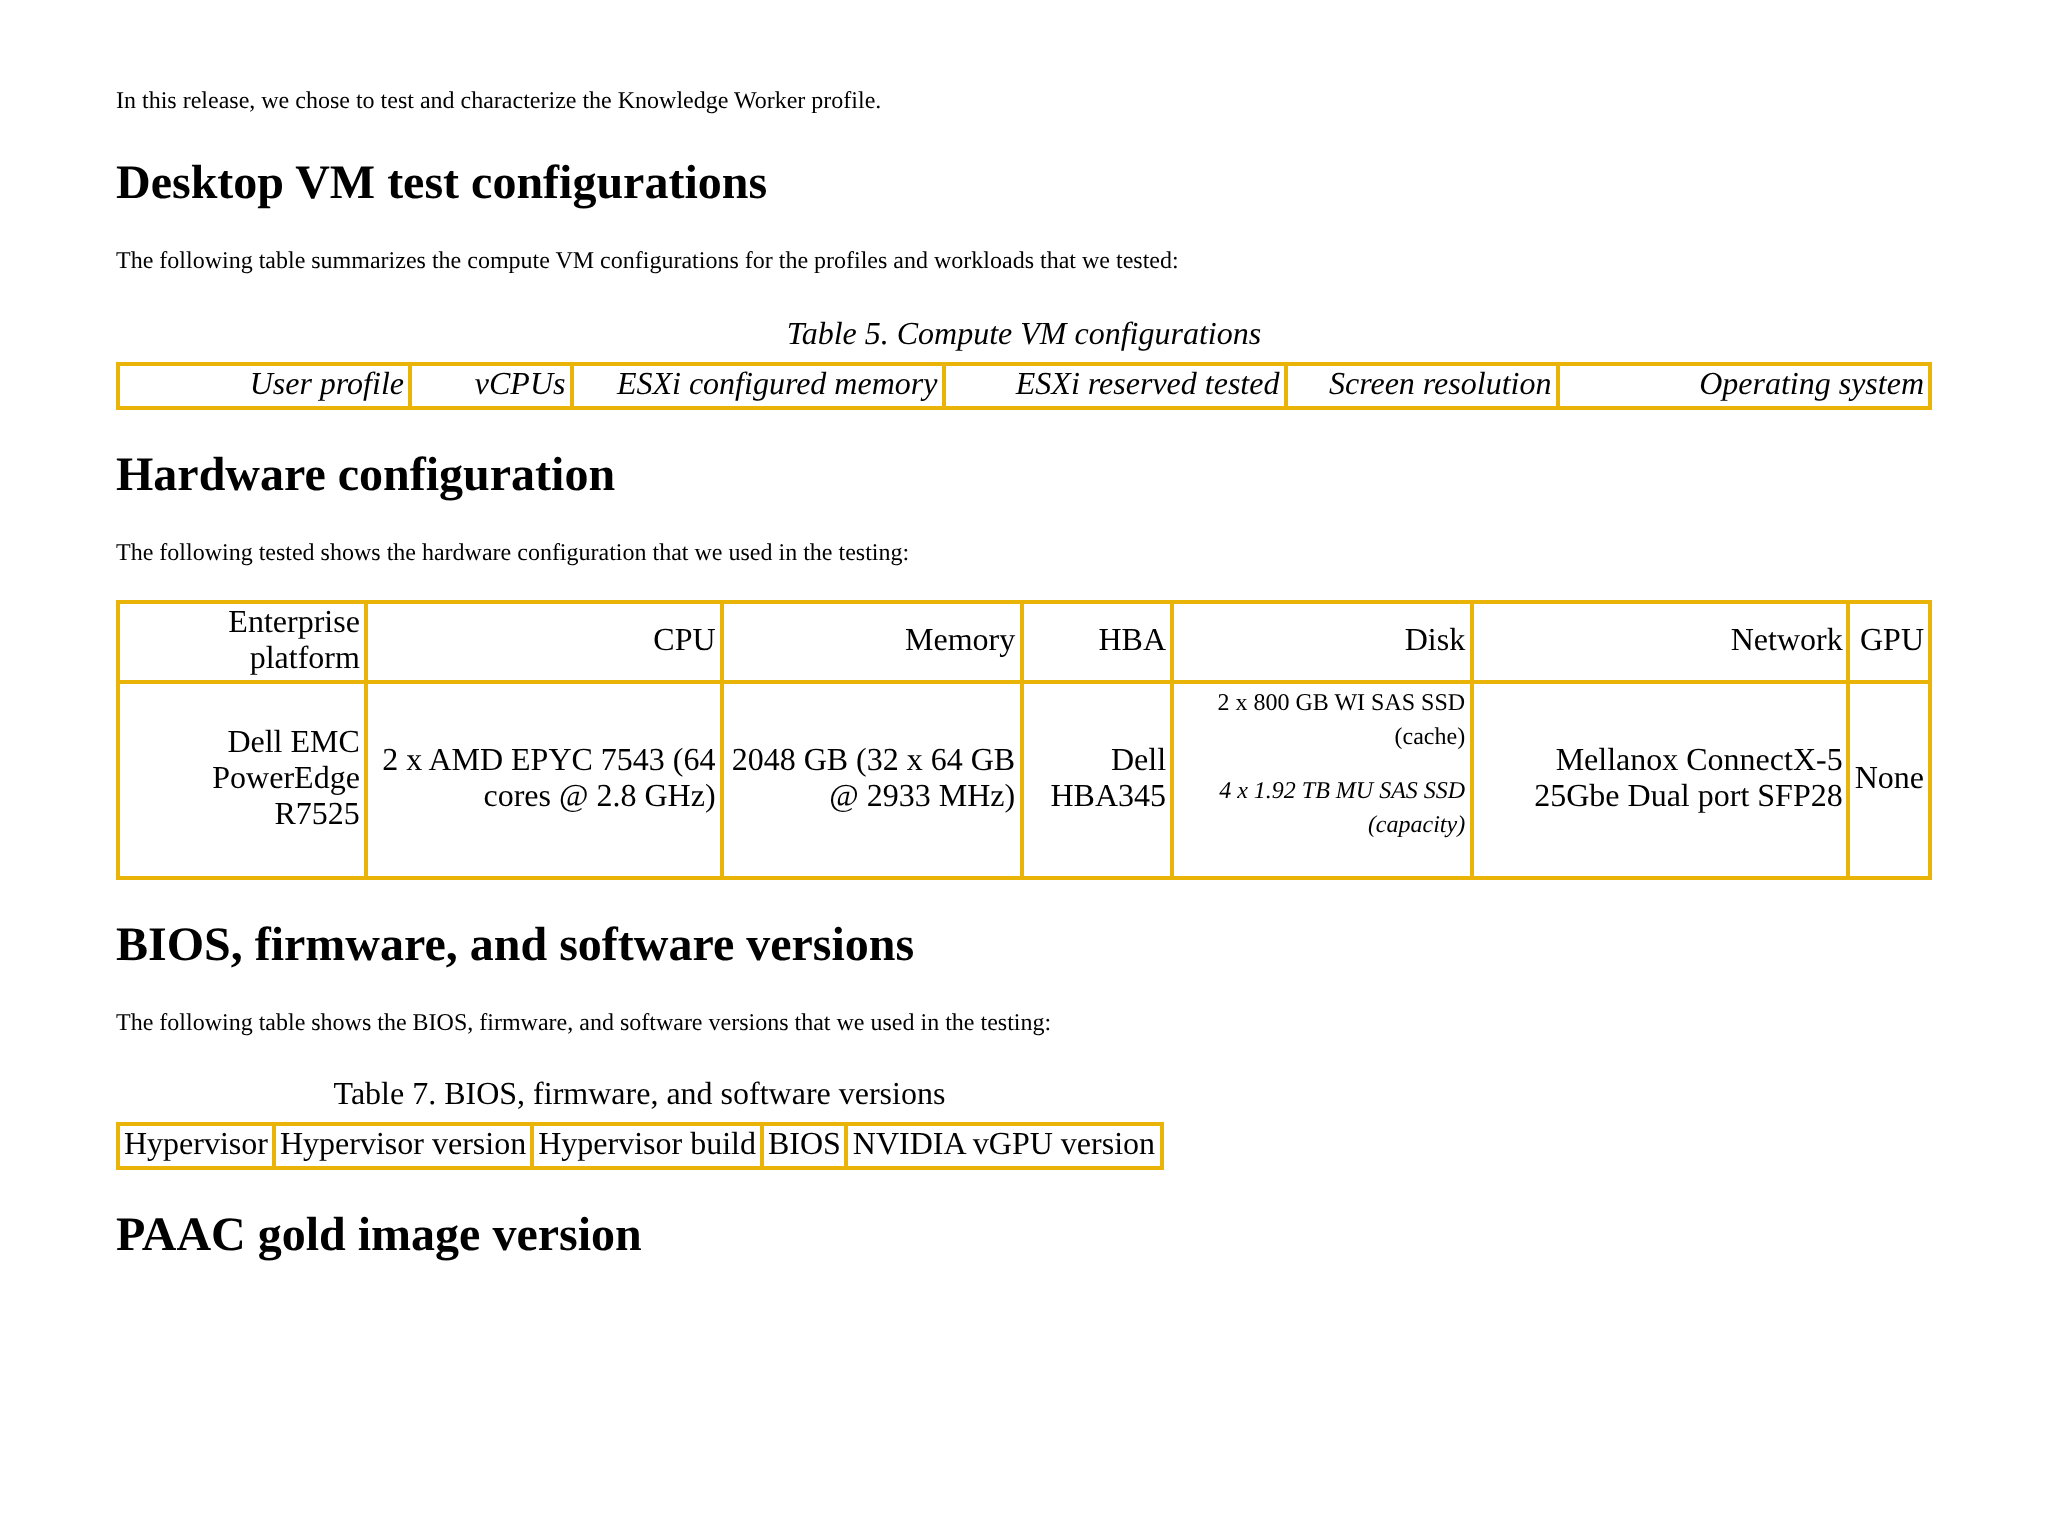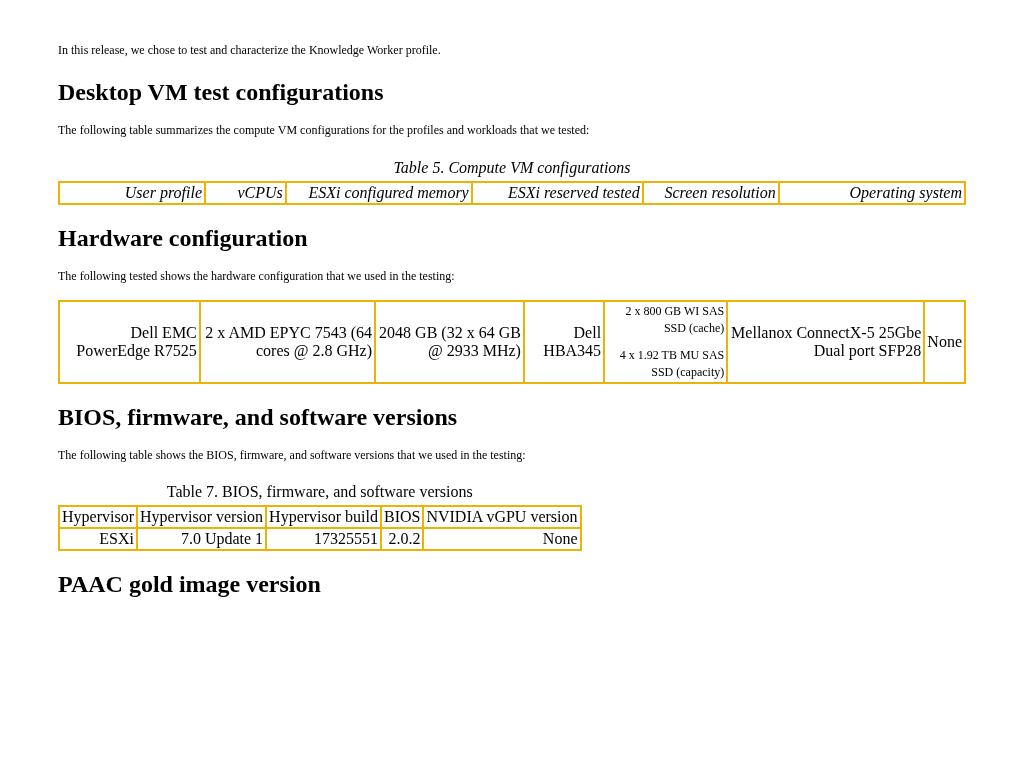--- a/index.html
+++ b/index.html
@@ -34,21 +34,21 @@
     border: 2px solid #eab308;
     padding: 1px 2px;
     text-align: right;
     vertical-align: middle;
     font-size: 16px;
     font-weight: normal;
   }
   .t5 { width: 908px; font-style: italic; }
   .t6 { width: 908px; }
   .disk-cell p { margin: 0 0 10px 0; }
-  .disk-cell p:last-child { margin-bottom: 0; }
+  .disk-cell p:last-child { margin-bottom: 16px; font-style: italic; }
 </style>
 </head>
 <body>
 
 <p style="margin-top:42px;">In this release, we chose to test and characterize the Knowledge Worker profile.</p>
 
 <h2>Desktop VM test configurations</h2>
 <p>The following table summarizes the compute VM configurations for the profiles and workloads that we tested:</p>
 
 <table class="t5">
@@ -63,20 +63,29 @@
     <td>Operating system</td>
   </tr>
 </tbody>
   </table>
 
 <h2>Hardware configuration</h2>
 <p>The following tested shows the hardware configuration that we used in the testing:</p>
 
 <table class="t6">
   <tbody>
+      <tr>
+    <td style="width:120px">Enterprise platform</td>
+    <td style="width:178px">CPU</td>
+    <td style="width:148px">Memory</td>
+    <td style="width:70px">HBA</td>
+    <td style="width:148px">Disk</td>
+    <td style="width:188px">Network</td>
+    <td>GPU</td>
+  </tr>
   <tr>
     <td>Dell EMC PowerEdge R7525</td>
     <td>2 x AMD EPYC 7543 (64 cores @ 2.8 GHz)</td>
     <td>2048 GB (32 x 64 GB @ 2933 MHz)</td>
     <td>Dell HBA345</td>
     <td class="disk-cell">
       <p>2 x 800 GB WI SAS SSD (cache)</p>
       <p>4 x 1.92 TB MU SAS SSD (capacity)</p>
     </td>
     <td>Mellanox ConnectX-5 25Gbe Dual port SFP28</td>
@@ -91,23 +100,16 @@
 <table>
   <caption>Table 7. BIOS, firmware, and software versions</caption>
   <tbody>
       <tr>
     <td>Hypervisor</td>
     <td>Hypervisor version</td>
     <td>Hypervisor build</td>
     <td>BIOS</td>
     <td>NVIDIA vGPU version</td>
   </tr>
-  <tr>
-    <td>ESXi</td>
-    <td>7.0 Update 1</td>
-    <td>17325551</td>
-    <td>2.0.2</td>
-    <td>None</td>
-  </tr>
 </tbody>
   </table>
 
 <h2 style="margin-bottom:0;">PAAC gold image version</h2>
 
 </body></html>

